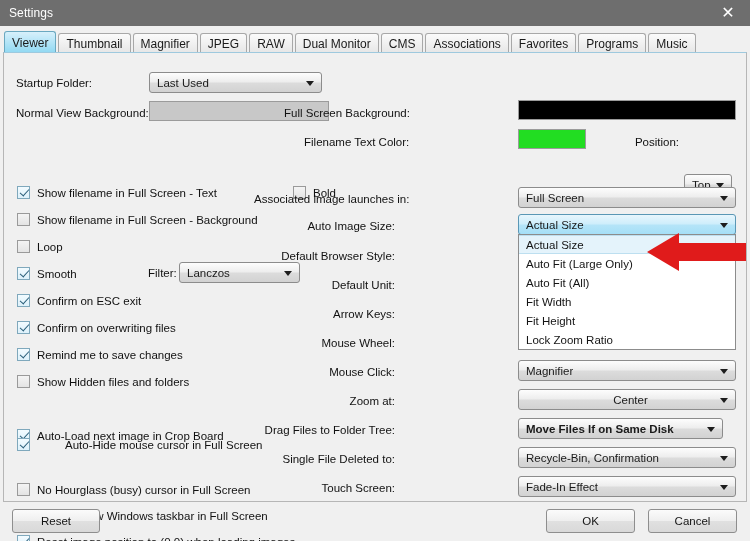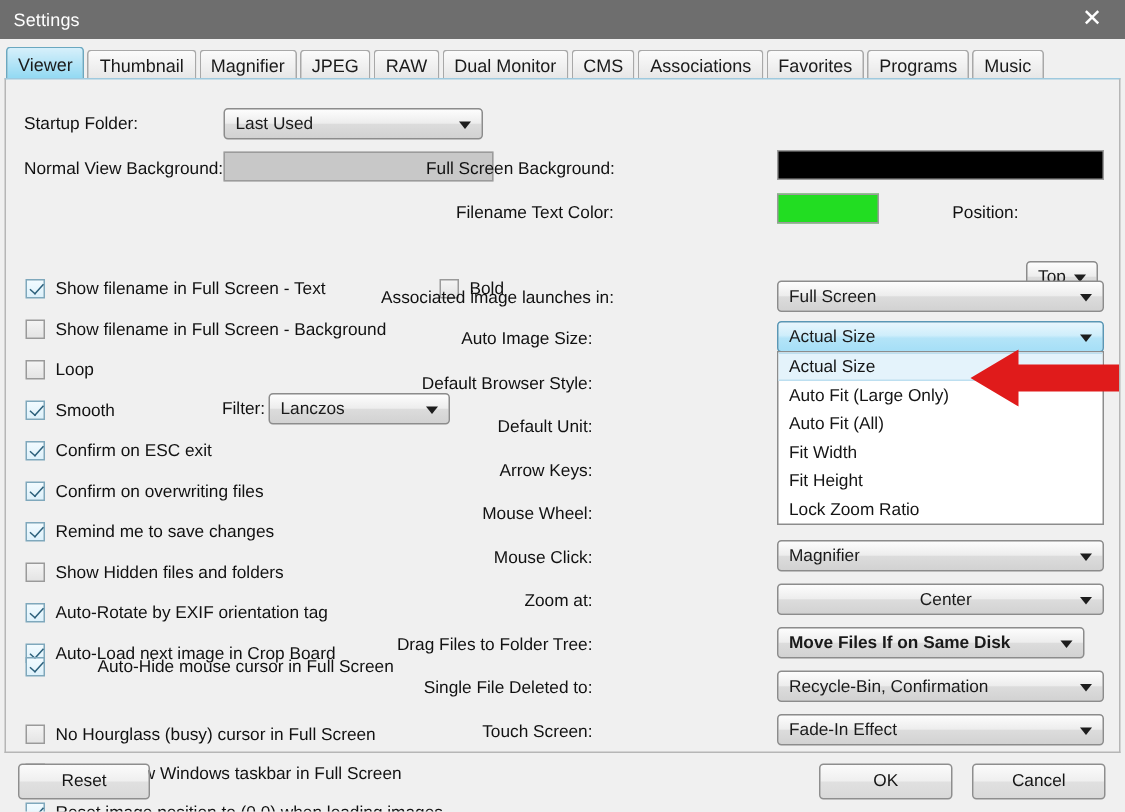--- a/index.html
+++ b/index.html
@@ -270,24 +270,20 @@
       <span class="cblabel">Confirm on overwriting files</span>
     </div>
     <div class="cbrow" style="left:13px; top:295px;">
       <span class="cbox checked"></span>
       <span class="cblabel">Remind me to save changes</span>
     </div>
     <div class="cbrow" style="left:13px; top:322px;">
       <span class="cbox"></span>
       <span class="cblabel">Show Hidden files and folders</span>
     </div>
-    <div class="cbrow" style="left:13px; top:349px;">
-      <span class="cbox checked"></span>
-      <span class="cblabel">Auto-Rotate by EXIF orientation tag</span>
-    </div>
     <div class="cbrow" style="left:13px; top:376px;">
       <span class="cbox checked"></span>
       <span class="cblabel">Auto-Load next image in Crop Board</span>
     </div>
     <div class="cbrow" style="left:13px; top:385px;gap:28px;">
       <span class="cbox checked"></span>
       <span class="cblabel">Auto-Hide mouse cursor in Full Screen</span>
     </div>
     <div class="cbrow" style="left:13px; top:430px;">
       <span class="cbox"></span>

